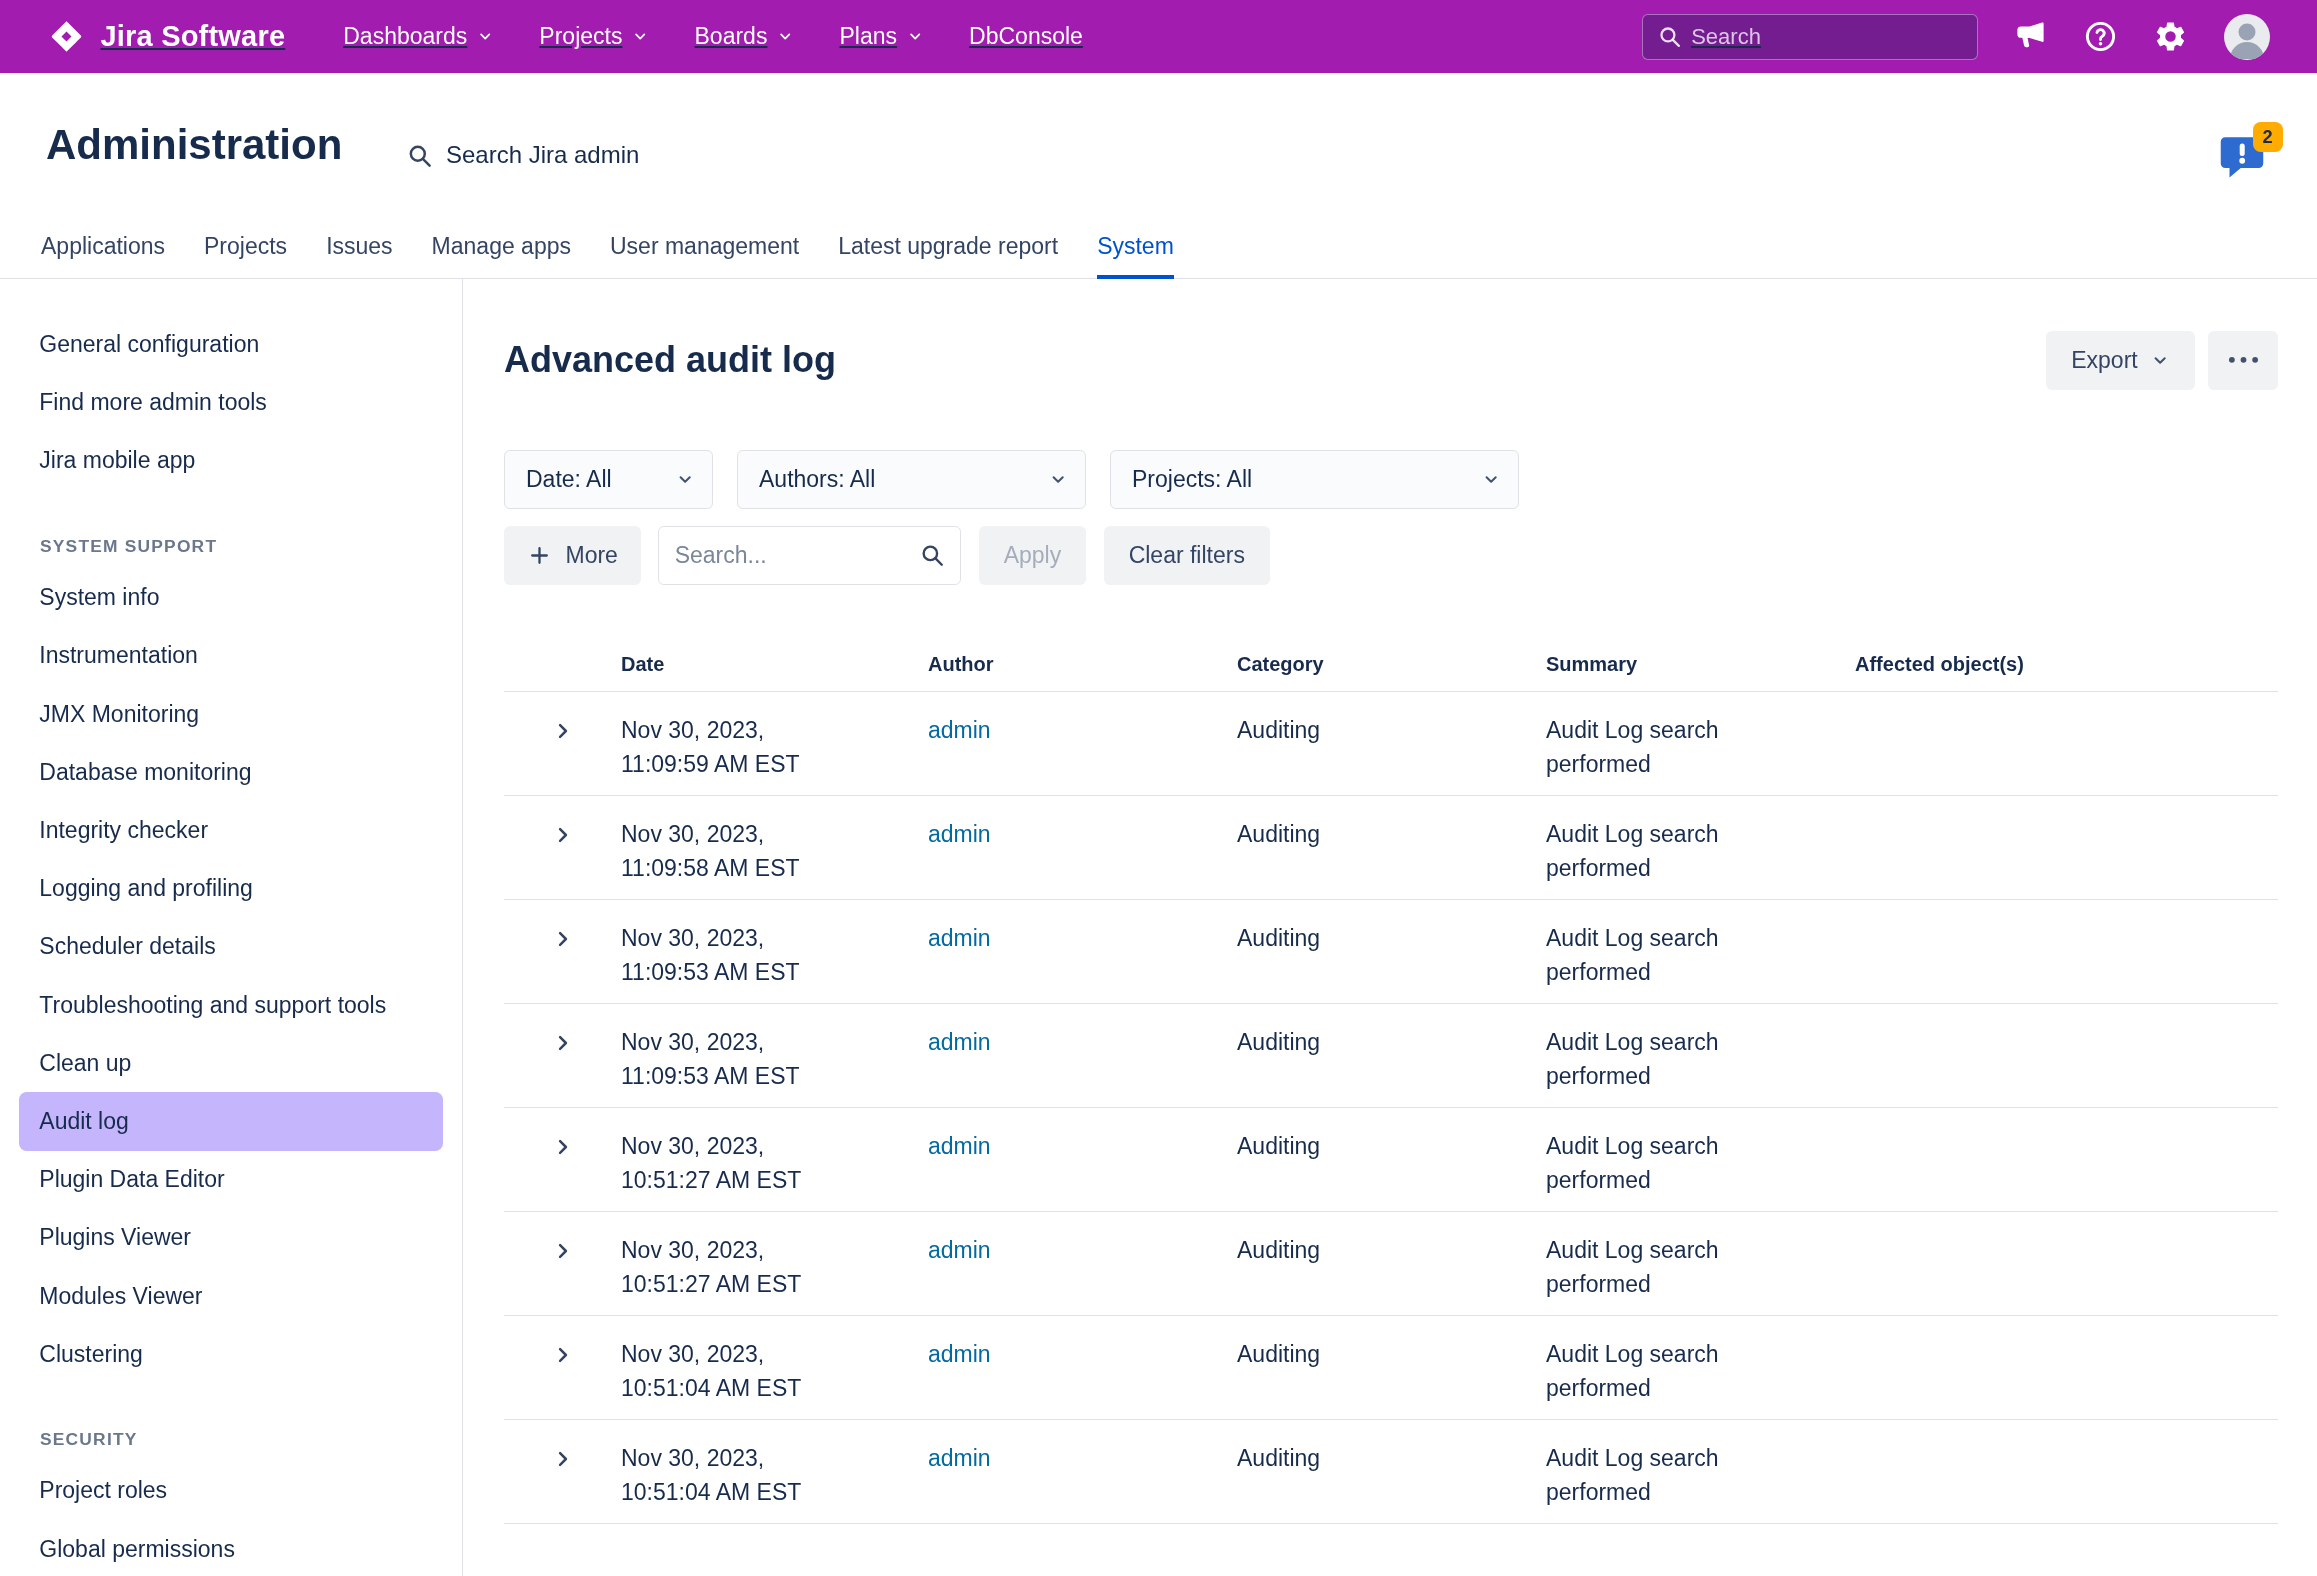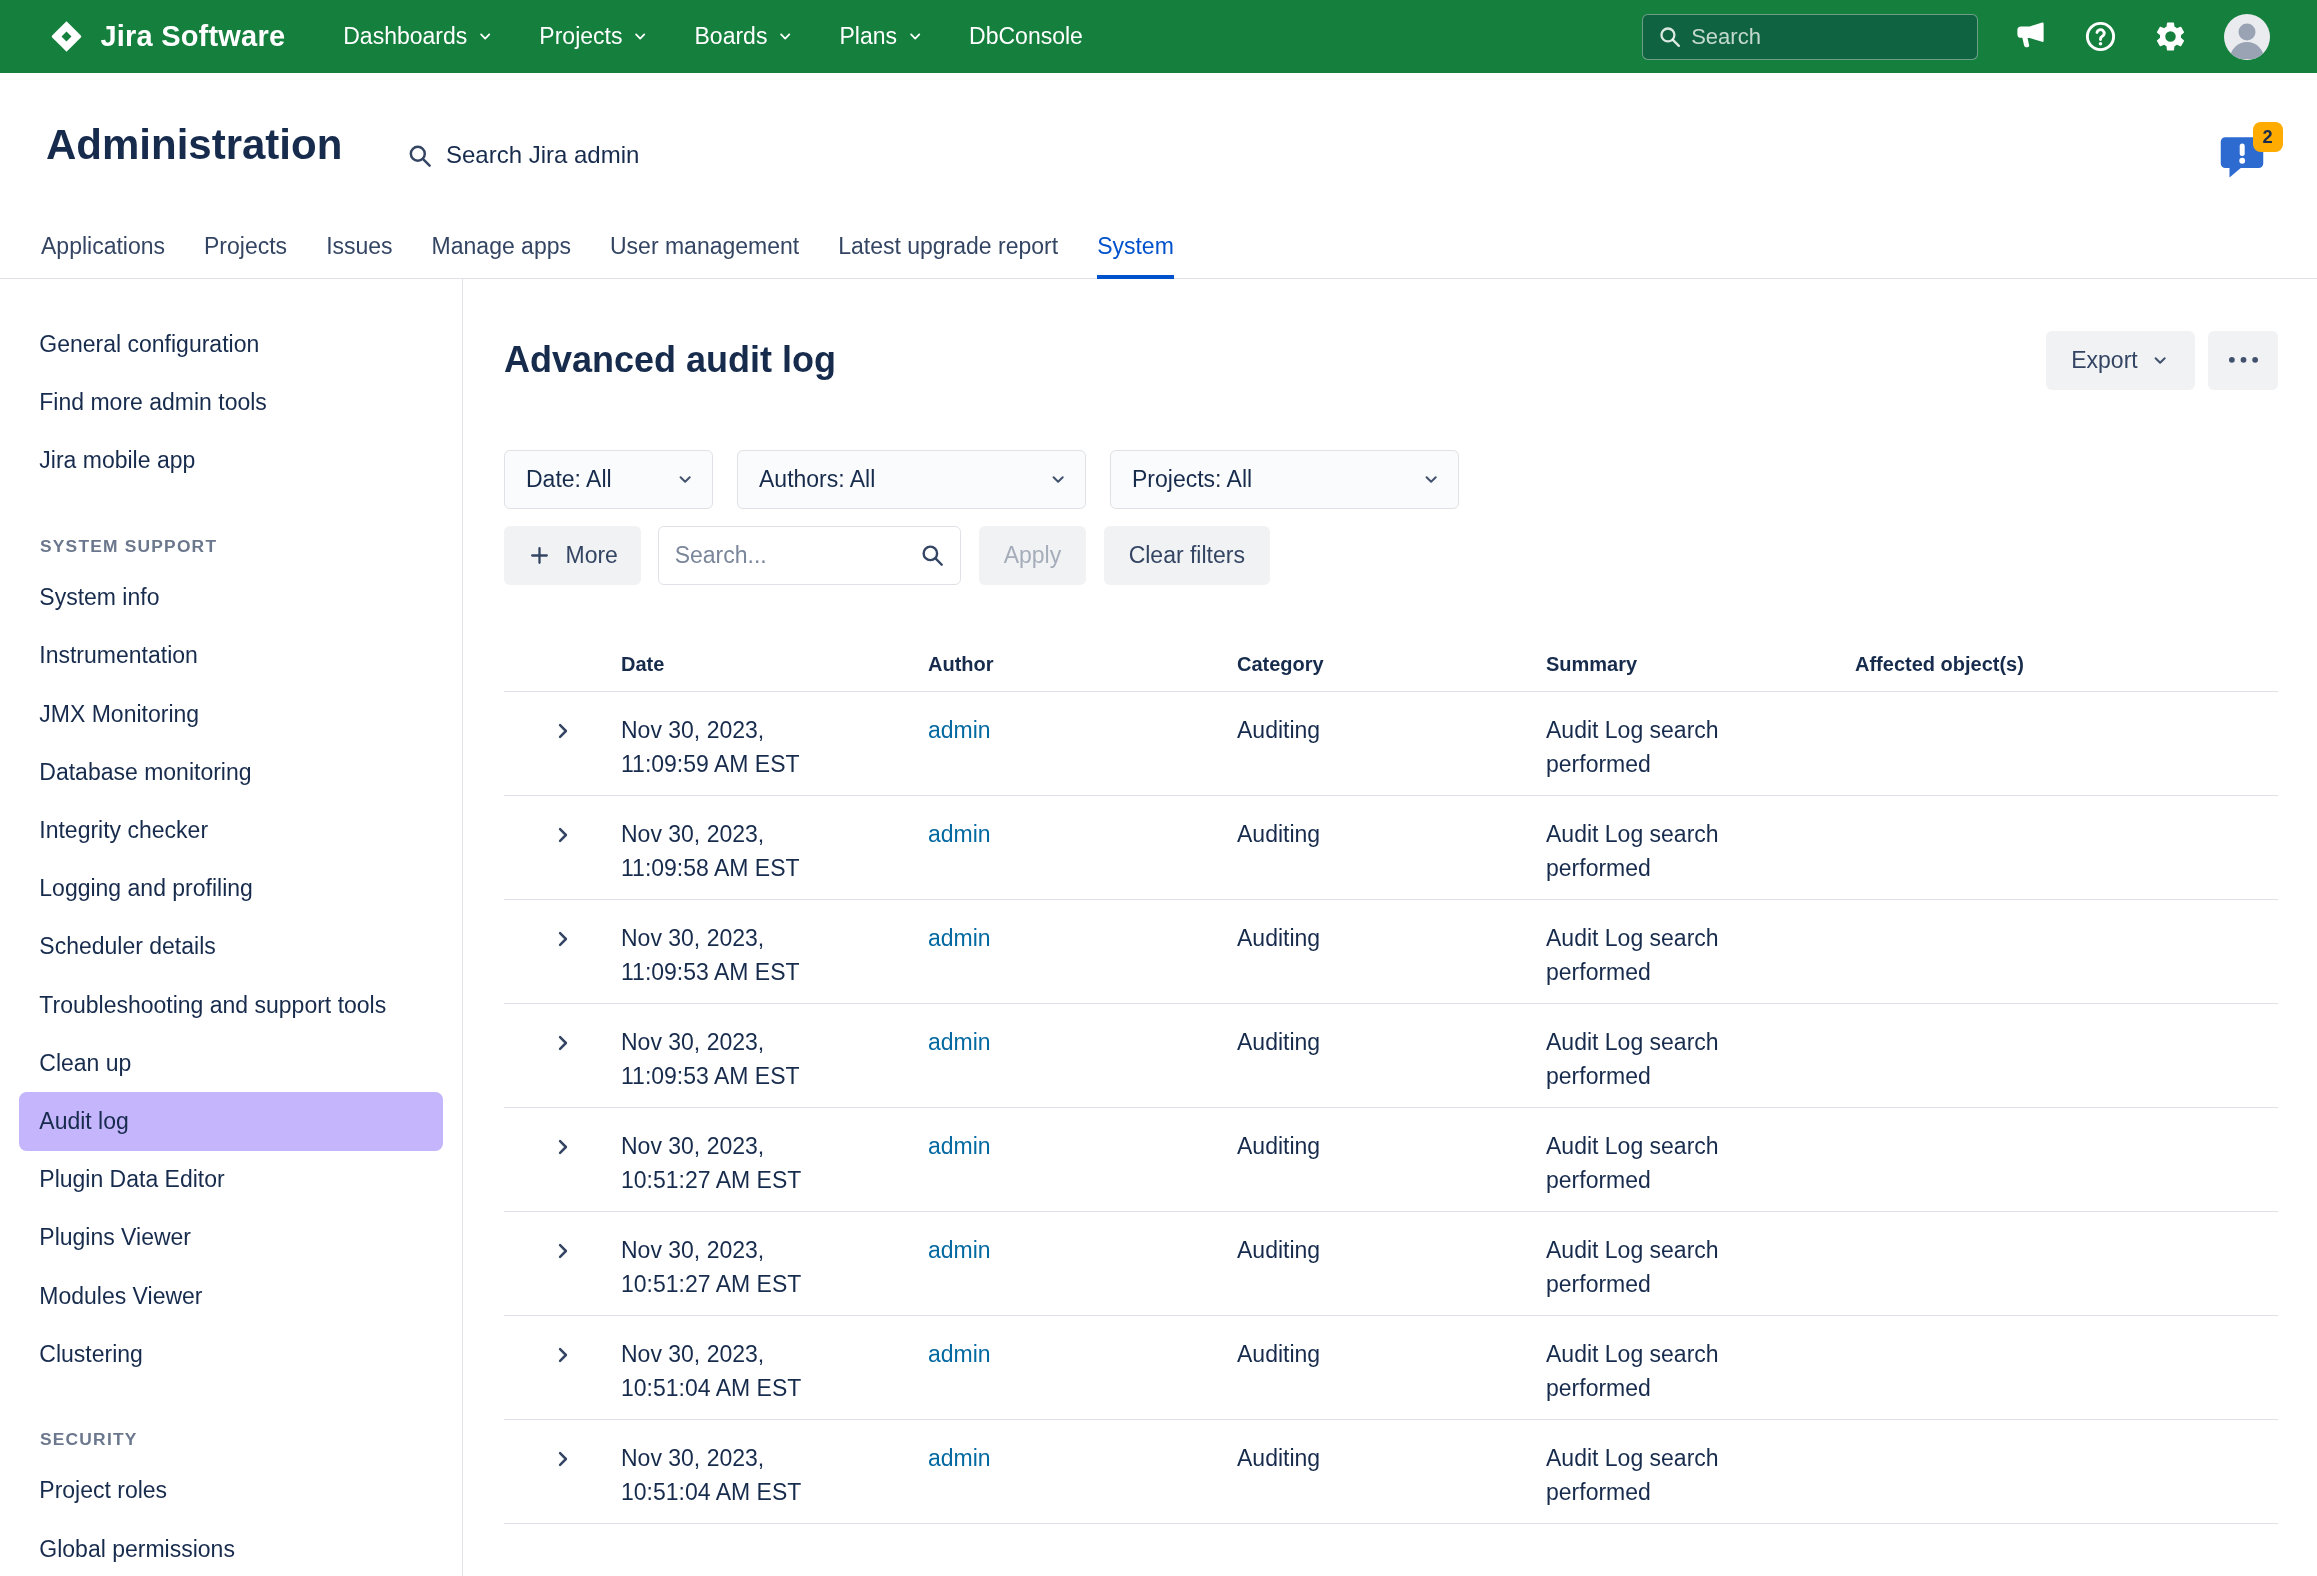--- a/index.html
+++ b/index.html
@@ -8,23 +8,24 @@
     background: #fff;
     color: #172B4D;
     font-family: "Liberation Sans", "DejaVu Sans", sans-serif;
     display: flex;
     flex-direction: column;
   }
 
   
   .topnav {
     height: 73px; min-height: 73px;
-    background: #15803d;
+    background: #a21caf;
     display: flex; align-items: center;
     padding: 0 46px;
+    text-decoration: underline;
   }
   .brand { display: flex; align-items: center; gap: 13.5px; margin-right: 58px; cursor: pointer; }
   .brand-name { color: #fff; font-size: 29px; font-weight: 700; letter-spacing: 0.2px; white-space: nowrap; }
   .topnav-menu { display: flex; align-items: center; gap: 46px; }
   .nav-item { display: flex; align-items: center; gap: 9.7px; color: #fff; font-size: 23px; font-weight: 500; cursor: pointer; white-space: nowrap; }
   .nav-right { margin-left: auto; display: flex; align-items: center; gap: 35px; }
   .nav-search {
     width: 336px; height: 46px;
     border: 1.9px solid rgba(255,255,255,0.38);
     background: rgba(7,32,77,0.30);
@@ -87,21 +88,21 @@
   .filters-row1 { margin-top: 60px; display: flex; gap: 24px; }
   .select {
     height: 59px; background: #FAFBFC;
     border: 1.9px solid #DFE1E6; border-radius: 5.8px;
     font-size: 23px; color: #172B4D; font-family: inherit;
     display: inline-flex; align-items: center; justify-content: space-between;
     padding: 0 17.4px 0 21px; cursor: pointer; white-space: nowrap;
   }
   .select-date { width: 209px; }
   .select-authors { width: 349px; }
-  .select-projects { width: 349px; }
+  .select-projects { width: 409px; }
 
   .filters-row2 { margin-top: 17.4px; display: flex; gap: 17.4px; }
   .more-btn { padding: 0 23px; }
   .search-box {
     width: 303px; height: 59px; background: #fff;
     border: 1.9px solid #DFE1E6; border-radius: 5.8px;
     display: flex; align-items: center; gap: 7.7px; padding: 0 15.4px;
   }
   .search-box input { flex: 1; min-width: 0; border: none; outline: none; font-size: 23px; font-family: inherit; color: #172B4D; }
   .search-box input::placeholder { color: #7A869A; }

